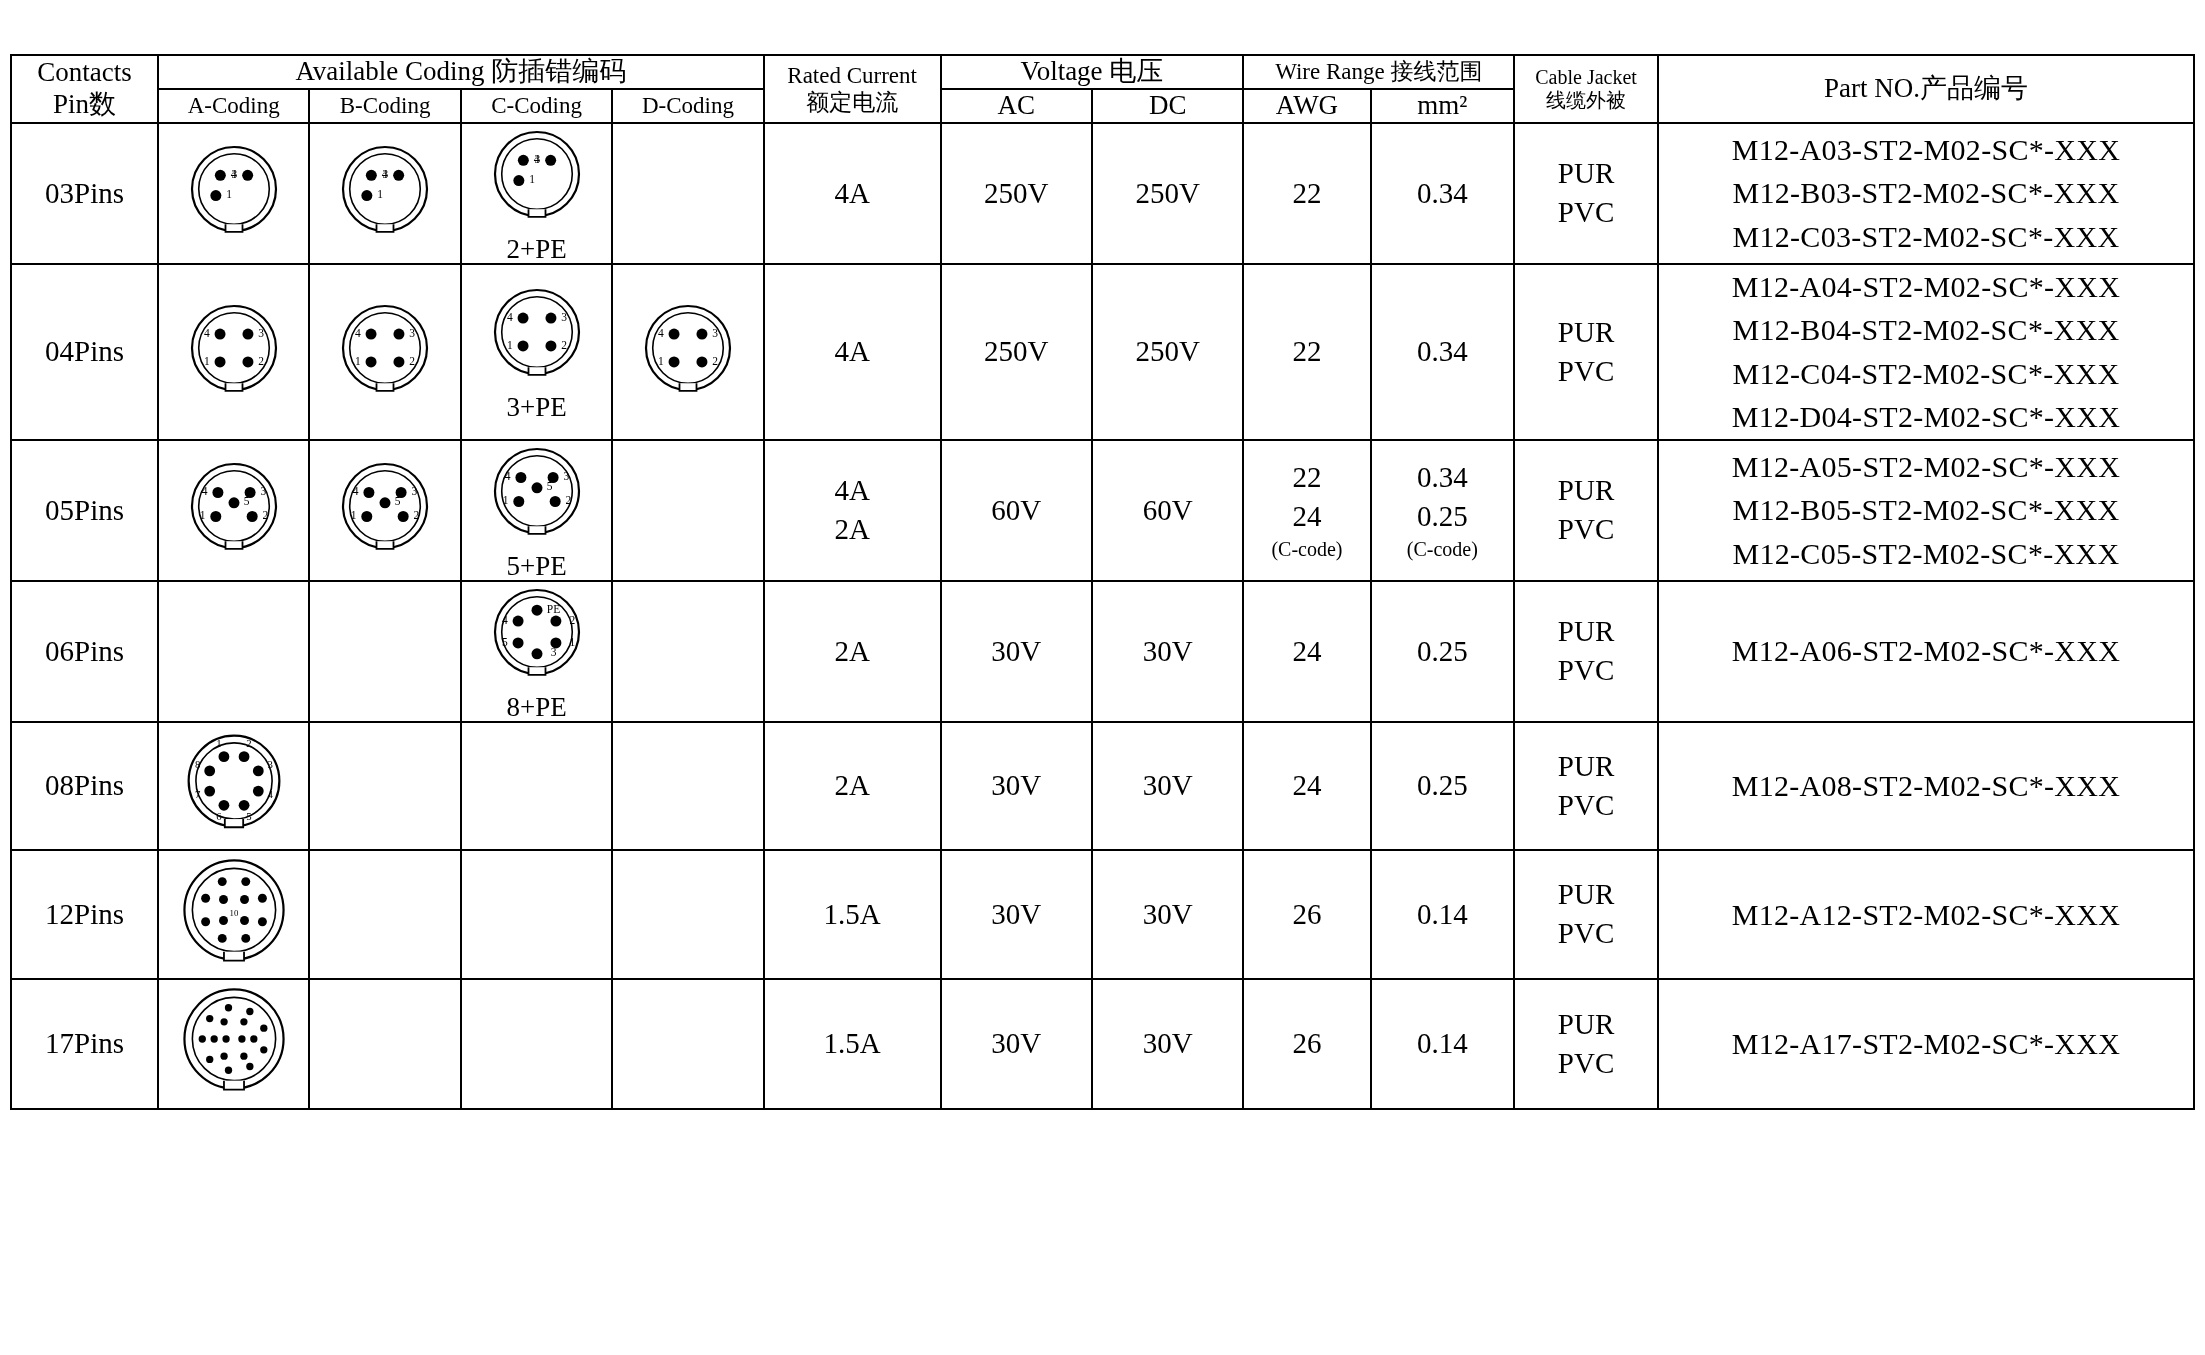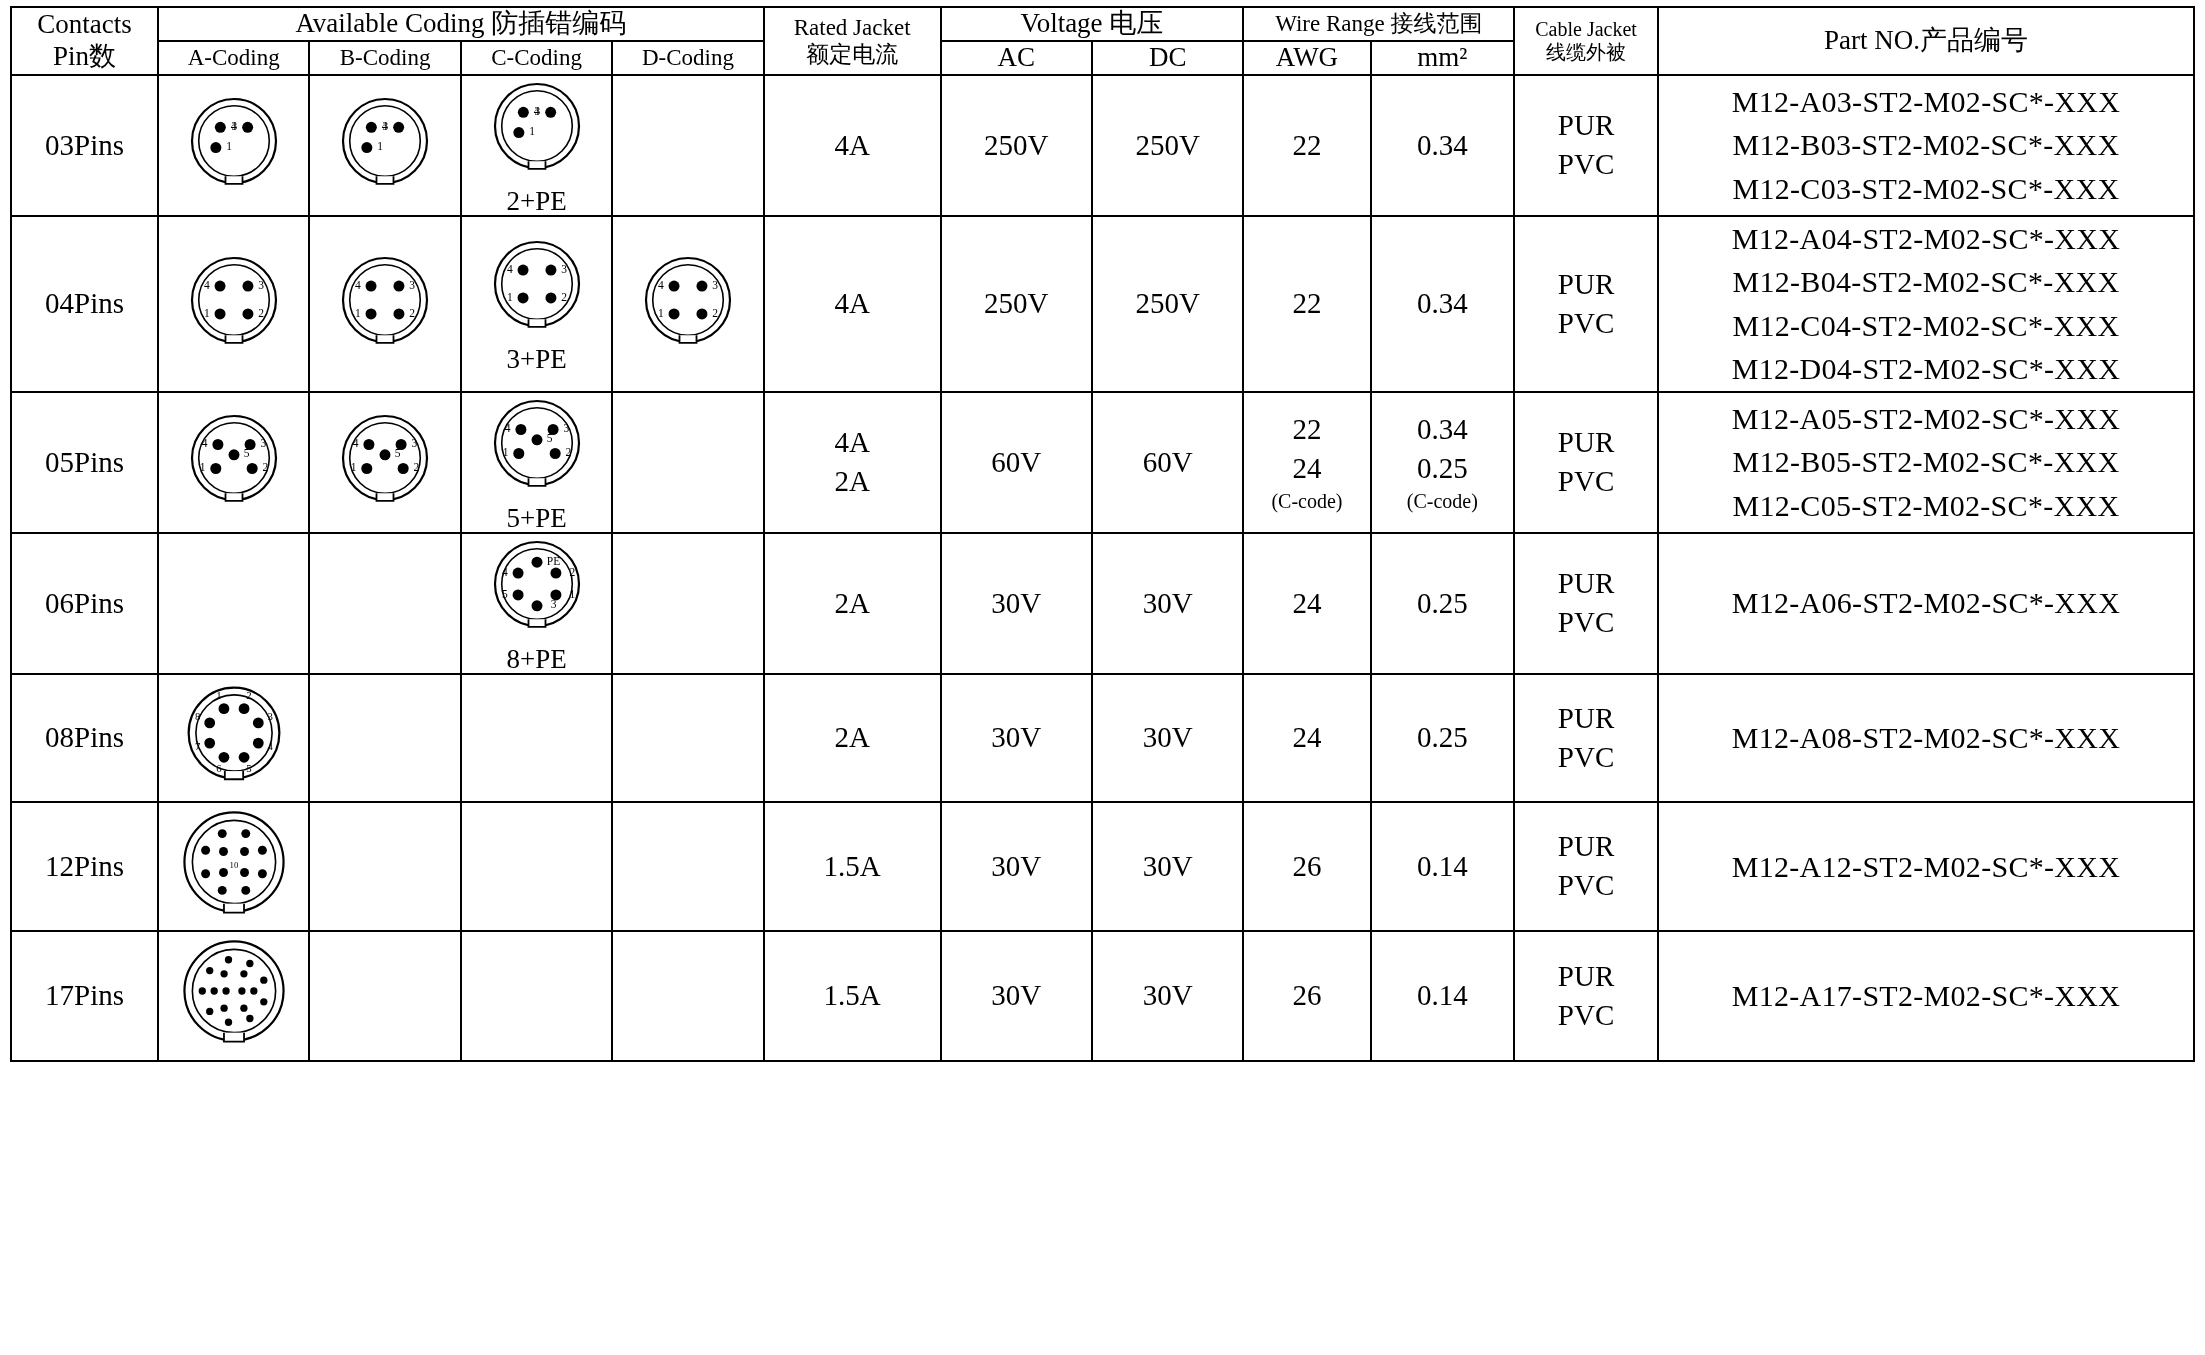--- a/index.html
+++ b/index.html
@@ -15,20 +15,21 @@
     width: 2205px;
     height: 1355px;
     position: relative;
     box-sizing: border-box;
     padding: 6px 10px 10px 10px;
   }
   table.spec {
     border-collapse: collapse;
     width: 2185px;
     table-layout: fixed;
+    margin-top: 48px;
   }
   table.spec th, table.spec td {
     border: 2px solid #000;
     text-align: center;
     vertical-align: middle;
     padding: 0;
   }
   .hdr {
     font-size: 27px;
     line-height: 1.18;
@@ -93,21 +94,21 @@
       <col style="width:115px">
       <col style="width:130px">
       <col style="width:130px">
       <col style="width:485px">
     </colgroup>
     <thead>
       <tr>
         <th class="hdr multi" rowspan="2" style="white-space:pre-line">Contacts
 Pin数</th>
         <th class="hdr" colspan="4">Available Coding 防插错编码</th>
-        <th class="hdr small multi" rowspan="2" style="white-space:pre-line">Rated Jacket
+        <th class="hdr small multi" rowspan="2" style="white-space:pre-line">Rated Current
 额定电流</th>
         <th class="hdr" colspan="2">Voltage 电压</th>
         <th class="hdr small" colspan="2">Wire Range 接线范围</th>
         <th class="hdr tiny multi" rowspan="2" style="white-space:pre-line">Cable Jacket
 线缆外被</th>
         <th class="hdr" rowspan="2">Part NO.产品编号</th>
       </tr>
       <tr>
         <th class="hdr small">A-Coding</th>
         <th class="hdr small">B-Coding</th>

